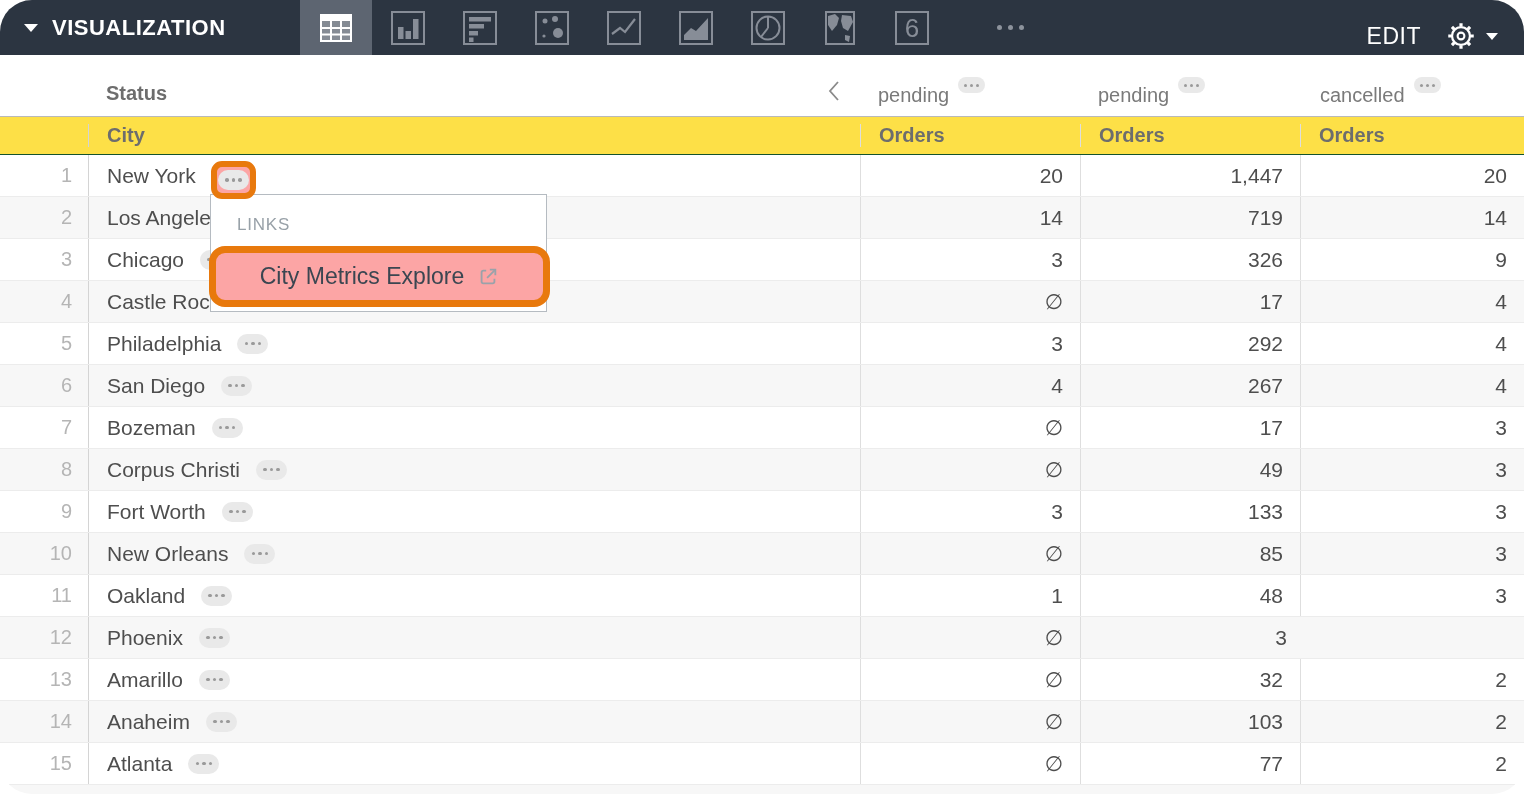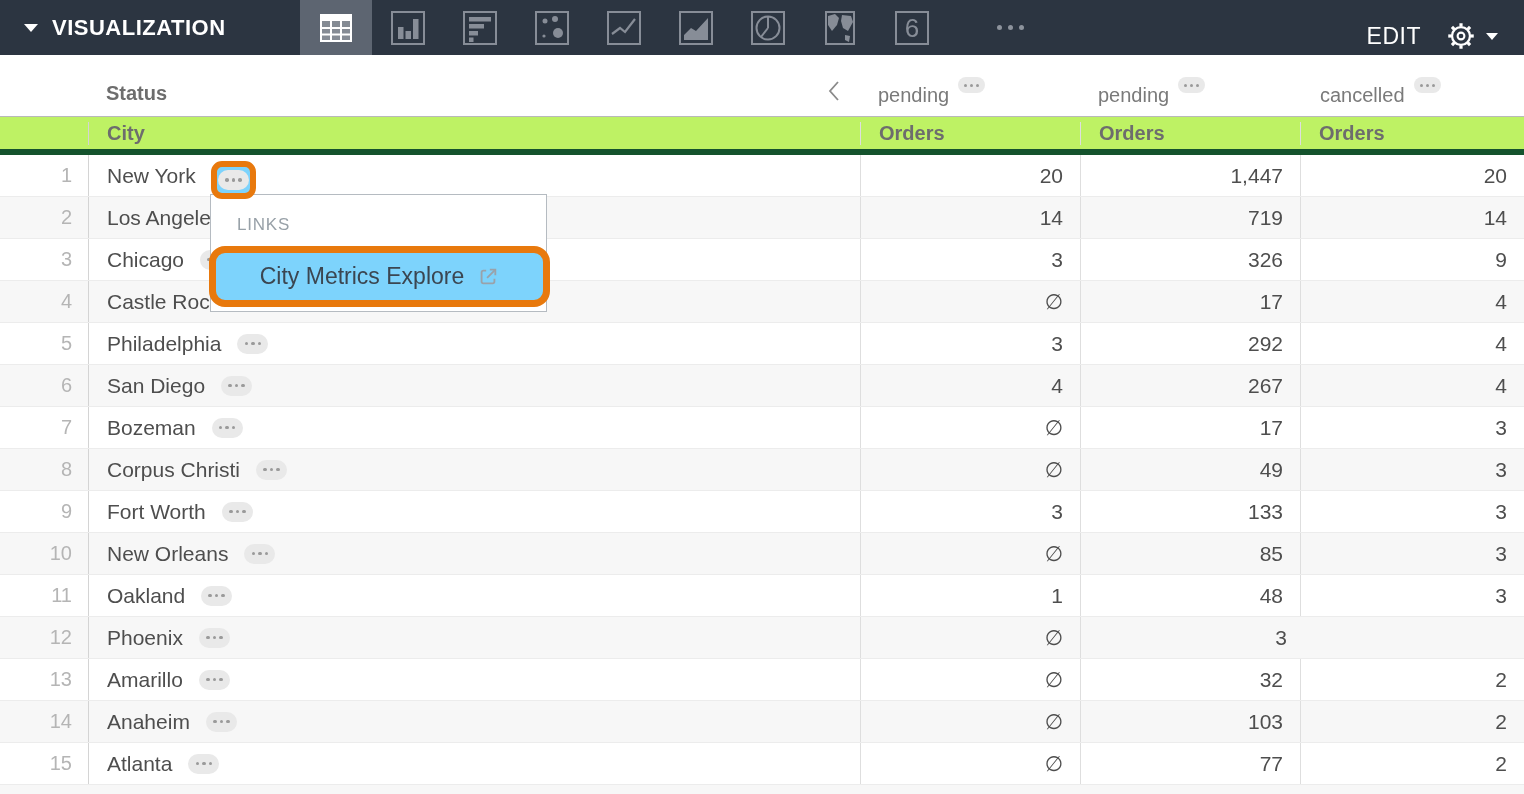--- a/index.html
+++ b/index.html
@@ -1,17 +1,17 @@
 <!DOCTYPE html>
 <html><head>
 <meta charset="utf-8">
 <style>
   * { margin:0; padding:0; box-sizing:border-box; }
   body { font-family:"Liberation Sans","DejaVu Sans",sans-serif; background:#fff; }
-  .stage { position:relative; width:1524px; height:794px; overflow:hidden; background:#fff; }
+  .stage { position:relative; width:1524px; height:794px; overflow:hidden; background:#fff;border-radius:32px; }
 
   
   .toolbar { position:relative; width:100%; height:55px; background:#2c3541; }
   .viz-title { position:absolute; left:24px; top:0; height:55px; display:flex; align-items:center; gap:14px; cursor:pointer; }
   .caret-down { width:0; height:0; border-left:7px solid transparent; border-right:7px solid transparent; border-top:8px solid #fff; }
   .viz-title-text { color:#fff; font-size:22px; font-weight:bold; letter-spacing:.5px; }
   .viz-tabs { position:absolute; left:300px; top:0; height:55px; display:flex; }
   .viz-tab { width:72px; height:55px; display:flex; align-items:center; justify-content:center; }
   .viz-tab.selected { background:#5d6571; }
   .viz-tab svg { display:block; }
@@ -26,40 +26,40 @@
   .pivot-field-label { position:absolute; left:106px; bottom:11px; font-size:20px; font-weight:bold; color:#6d6d6d; }
   .collapse-btn { position:absolute; left:826px; bottom:9px; cursor:pointer; }
   .pivot-col { position:absolute; bottom:9px; display:flex; align-items:flex-end; gap:9px; }
   .pivot-col .lbl { font-size:20px; color:#7a7a7a; }
   .pivot-col.c1 { left:878px; } .pivot-col.c2 { left:1098px; } .pivot-col.c3 { left:1320px; }
   .pill { display:inline-flex; align-items:center; justify-content:center; gap:3px; background:#e9e9e9; border-radius:10px; width:31px; height:20px; cursor:pointer; flex:none; }
   .pill i { width:3.5px; height:3.5px; border-radius:50%; background:#9a9a9a; }
   .pill.sm { width:27px; height:16px; transform:translateY(-14px); }
   .pill.sm i { width:3px; height:3px; }
 
-  .thead2 { display:flex; height:38px; border-bottom:6px solid #14532d; background:#bef264;align-items:center; }
+  .thead2 { display:flex; height:38px; border-bottom:1px solid #14532d; background:#fde047;align-items:center; }
   .thead2 .h-num { width:88px; }
   .thead2 .h-city { width:772px; border-left:1px solid #d4d4d4; padding-left:18px; display:flex; align-items:center; font-size:20px; font-weight:bold; color:#6d6d6d; }
   .thead2 .h-val { border-left:1px solid #dedede; padding-left:18px; display:flex; align-items:center; font-size:20px; font-weight:bold; color:#6d6d6d; }
   .w1 { width:220px; } .w2 { width:220px;padding-left:27px; } .w3 { width:224px; }
 
   
   .trow { display:flex; height:42px; border-bottom:1px solid #ececec; background:#fff; }
   .tbody .trow:nth-child(even) { background:#f7f7f7; }
   .cell { display:flex; align-items:center; }
   .cell.num { width:88px; justify-content:flex-end; padding-right:16px; color:#b5b5b5; font-size:20px; }
   .cell.city { width:772px; border-left:1px solid #d4d4d4; padding-left:18px; gap:16px; font-size:21px; color:#4e4e4e; }
   .cell.val { border-left:1px solid #dedede; justify-content:flex-end; padding-right:17px; font-size:21px; color:#4e4e4e; }
   .null-val { color:#c9c9c9; font-size:17px; }
   .row-partial { height:9px; background:#f7f7f7; border-left:none; }
 
   
   .popup { position:absolute; left:210px; top:194px; width:337px; height:118px; background:#fff; border:1px solid #b5bbc1; z-index:5; }
   .links-label { position:absolute; left:26px; top:20px; font-size:17px; color:#98a1a8; letter-spacing:.8px; }
-  .annotation { border:7px solid #e8790d; background:#7dd3fc;text-align:center; }
+  .annotation { border:7px solid #e8790d; background:#fca5a5;text-align:center; }
   .item-annotation { position:absolute; left:-2px; top:51px; width:341px; height:61px; border-radius:16px; display:flex; align-items:center; justify-content:center; }
   .menu-item { display:flex; align-items:center; gap:13px; font-size:23px; color:#3b4651; cursor:pointer; }
   .dots-annotation { position:absolute; left:211px; top:161px; width:45px; height:38px; border-width:6px; border-radius:11px; display:flex; align-items:center; justify-content:center; z-index:6; }
 </style>
 </head>
 <body>
 
 <div class="stage">
 
   <div class="toolbar">

